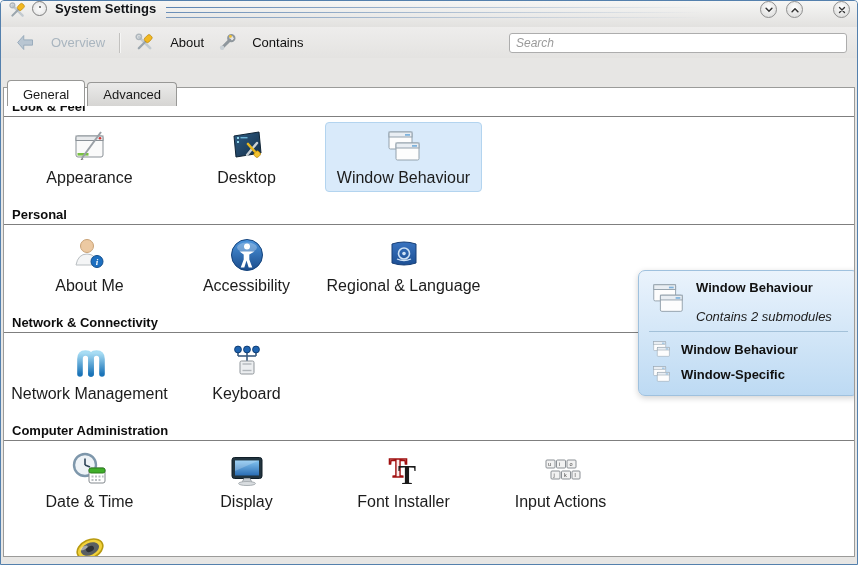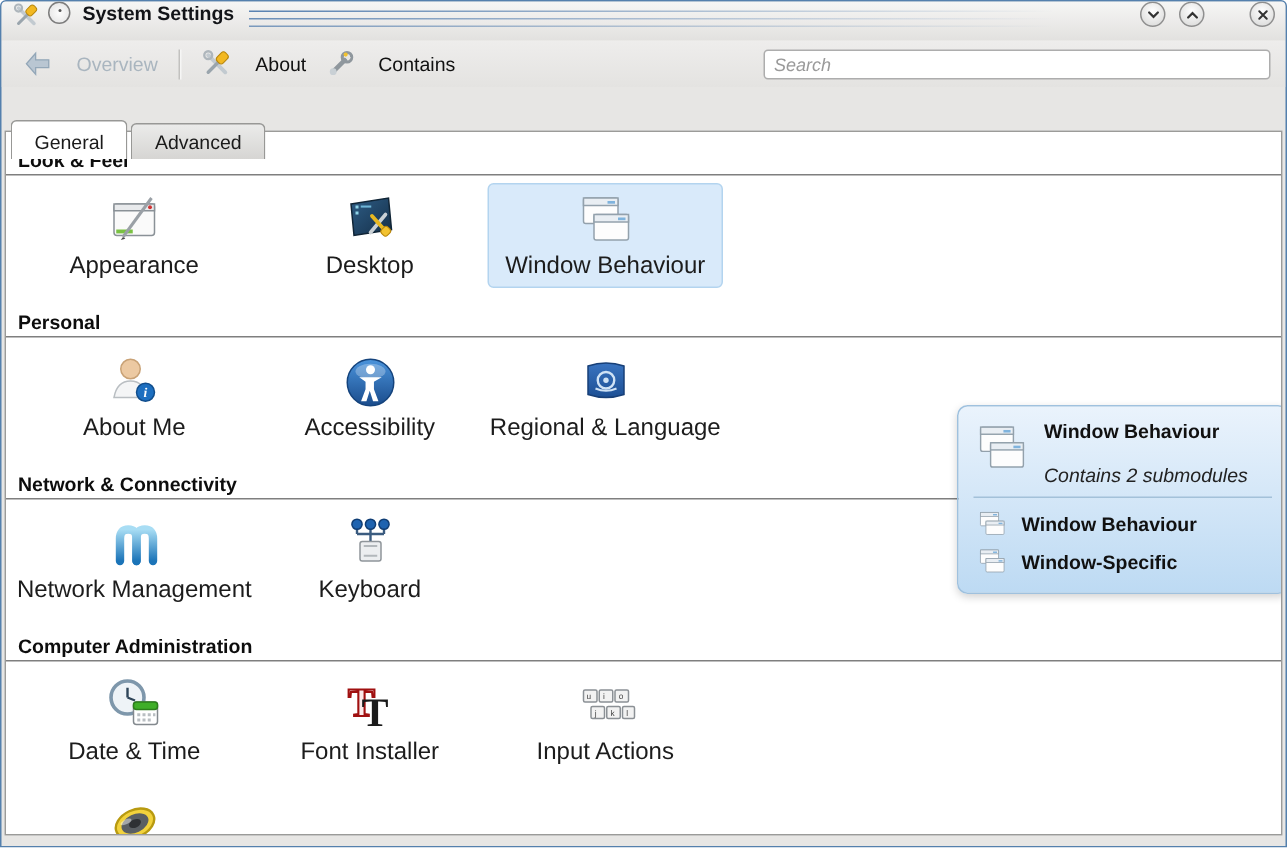--- a/index.html
+++ b/index.html
@@ -368,20 +368,32 @@
                 <rect x="25" y="28" width="2" height="2"></rect>
                 <rect x="28.5" y="28" width="2" height="2"></rect>
             </g>
           </svg>
         </span>
         <span class="lbl">Date &amp; Time</span>
       </div>
       <div class="cell">
         <span class="icn">
           <svg viewBox="0 0 40 40">
+            <rect x="5" y="6.5" width="30" height="21" rx="2.5" fill="#22343f" stroke="#101e28"></rect>
+            <rect x="8" y="9.5" width="24" height="15" fill="url(#grDisp)"></rect>
+            <polygon points="8,9.5 32,9.5 8,20" fill="rgba(255,255,255,.22)"></polygon>
+            <polygon points="17,27.5 23,27.5 25,31.5 15,31.5" fill="#c7ccd0" stroke="#9aa0a5"></polygon>
+            <ellipse cx="20" cy="32.5" rx="8.5" ry="2" fill="#d9dde0" stroke="#aab0b4"></ellipse>
+          </svg>
+        </span>
+        <span class="lbl">Display</span>
+      </div>
+      <div class="cell">
+        <span class="icn">
+          <svg viewBox="0 0 40 40">
             <text x="14" y="26" font-family="Liberation Serif, serif" font-size="27" font-weight="bold" fill="#fbeaea" stroke="#a01010" stroke-width="1.4" text-anchor="middle">T</text>
             <text x="23" y="33" font-family="Liberation Serif, serif" font-size="27" font-weight="bold" fill="#1a1a1a" text-anchor="middle">T</text>
           </svg>
         </span>
         <span class="lbl">Font Installer</span>
       </div>
       <div class="cell">
         <span class="icn">
           <svg viewBox="0 0 40 40">
               <use href="#keysicon"></use>

